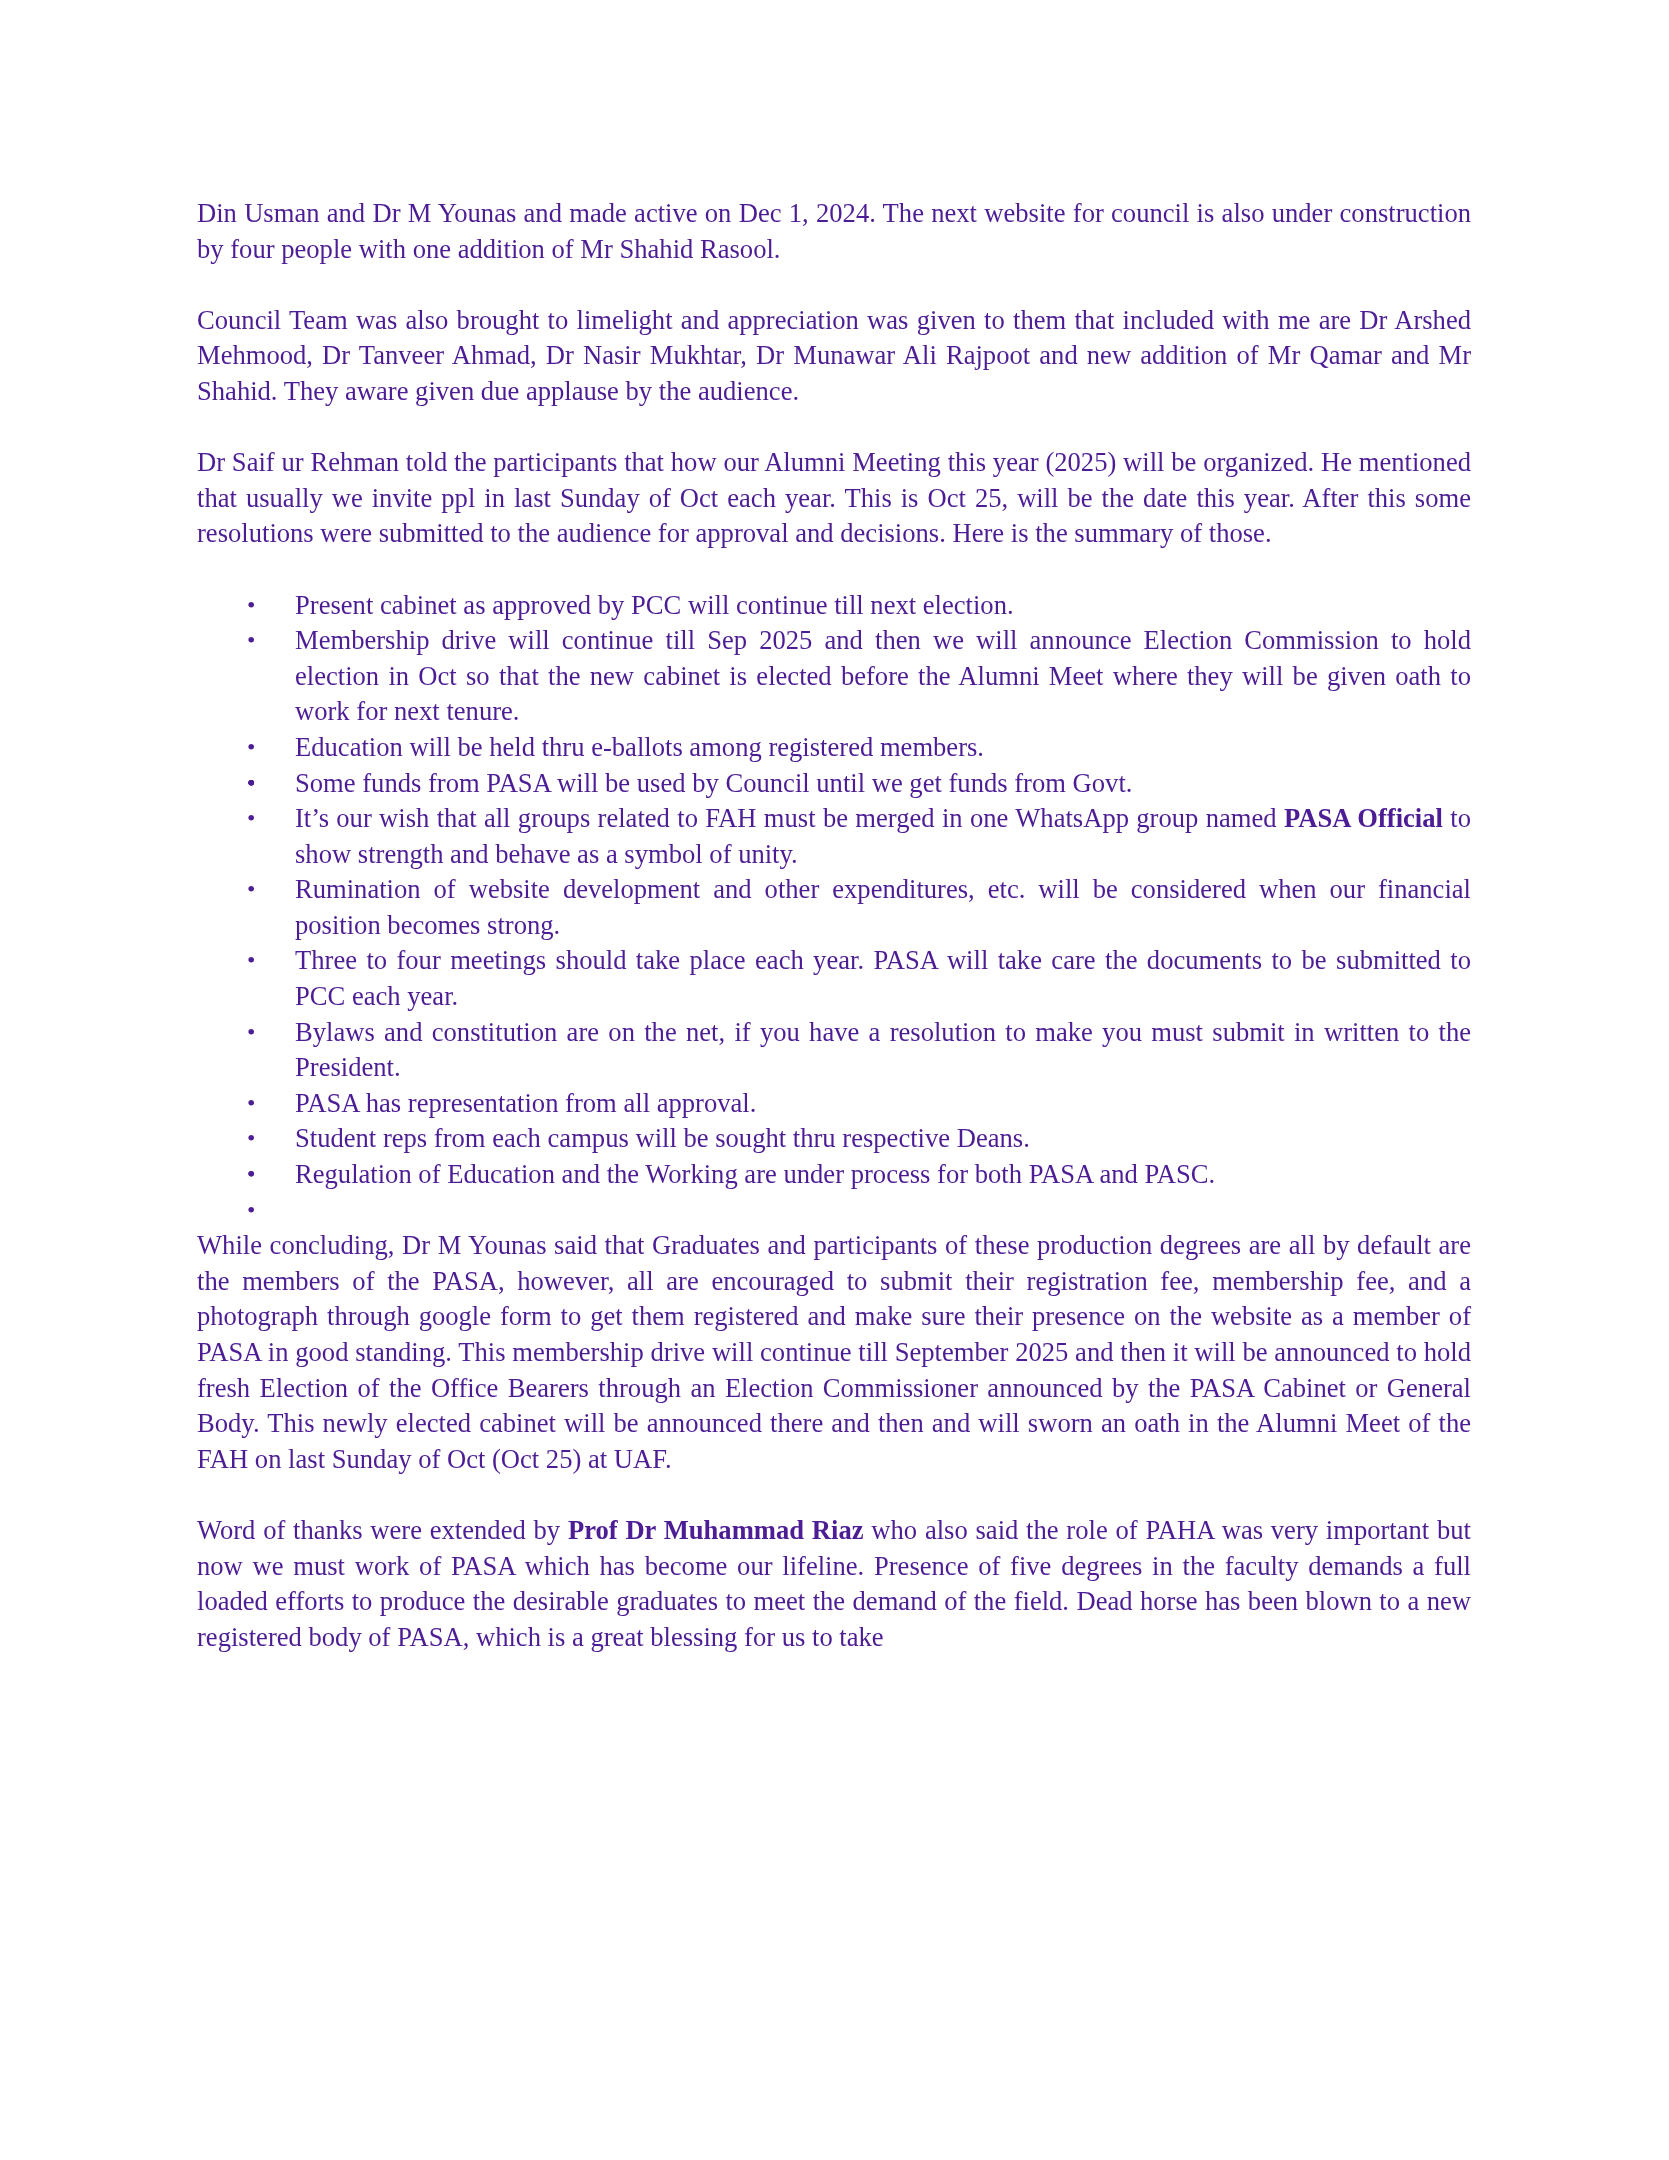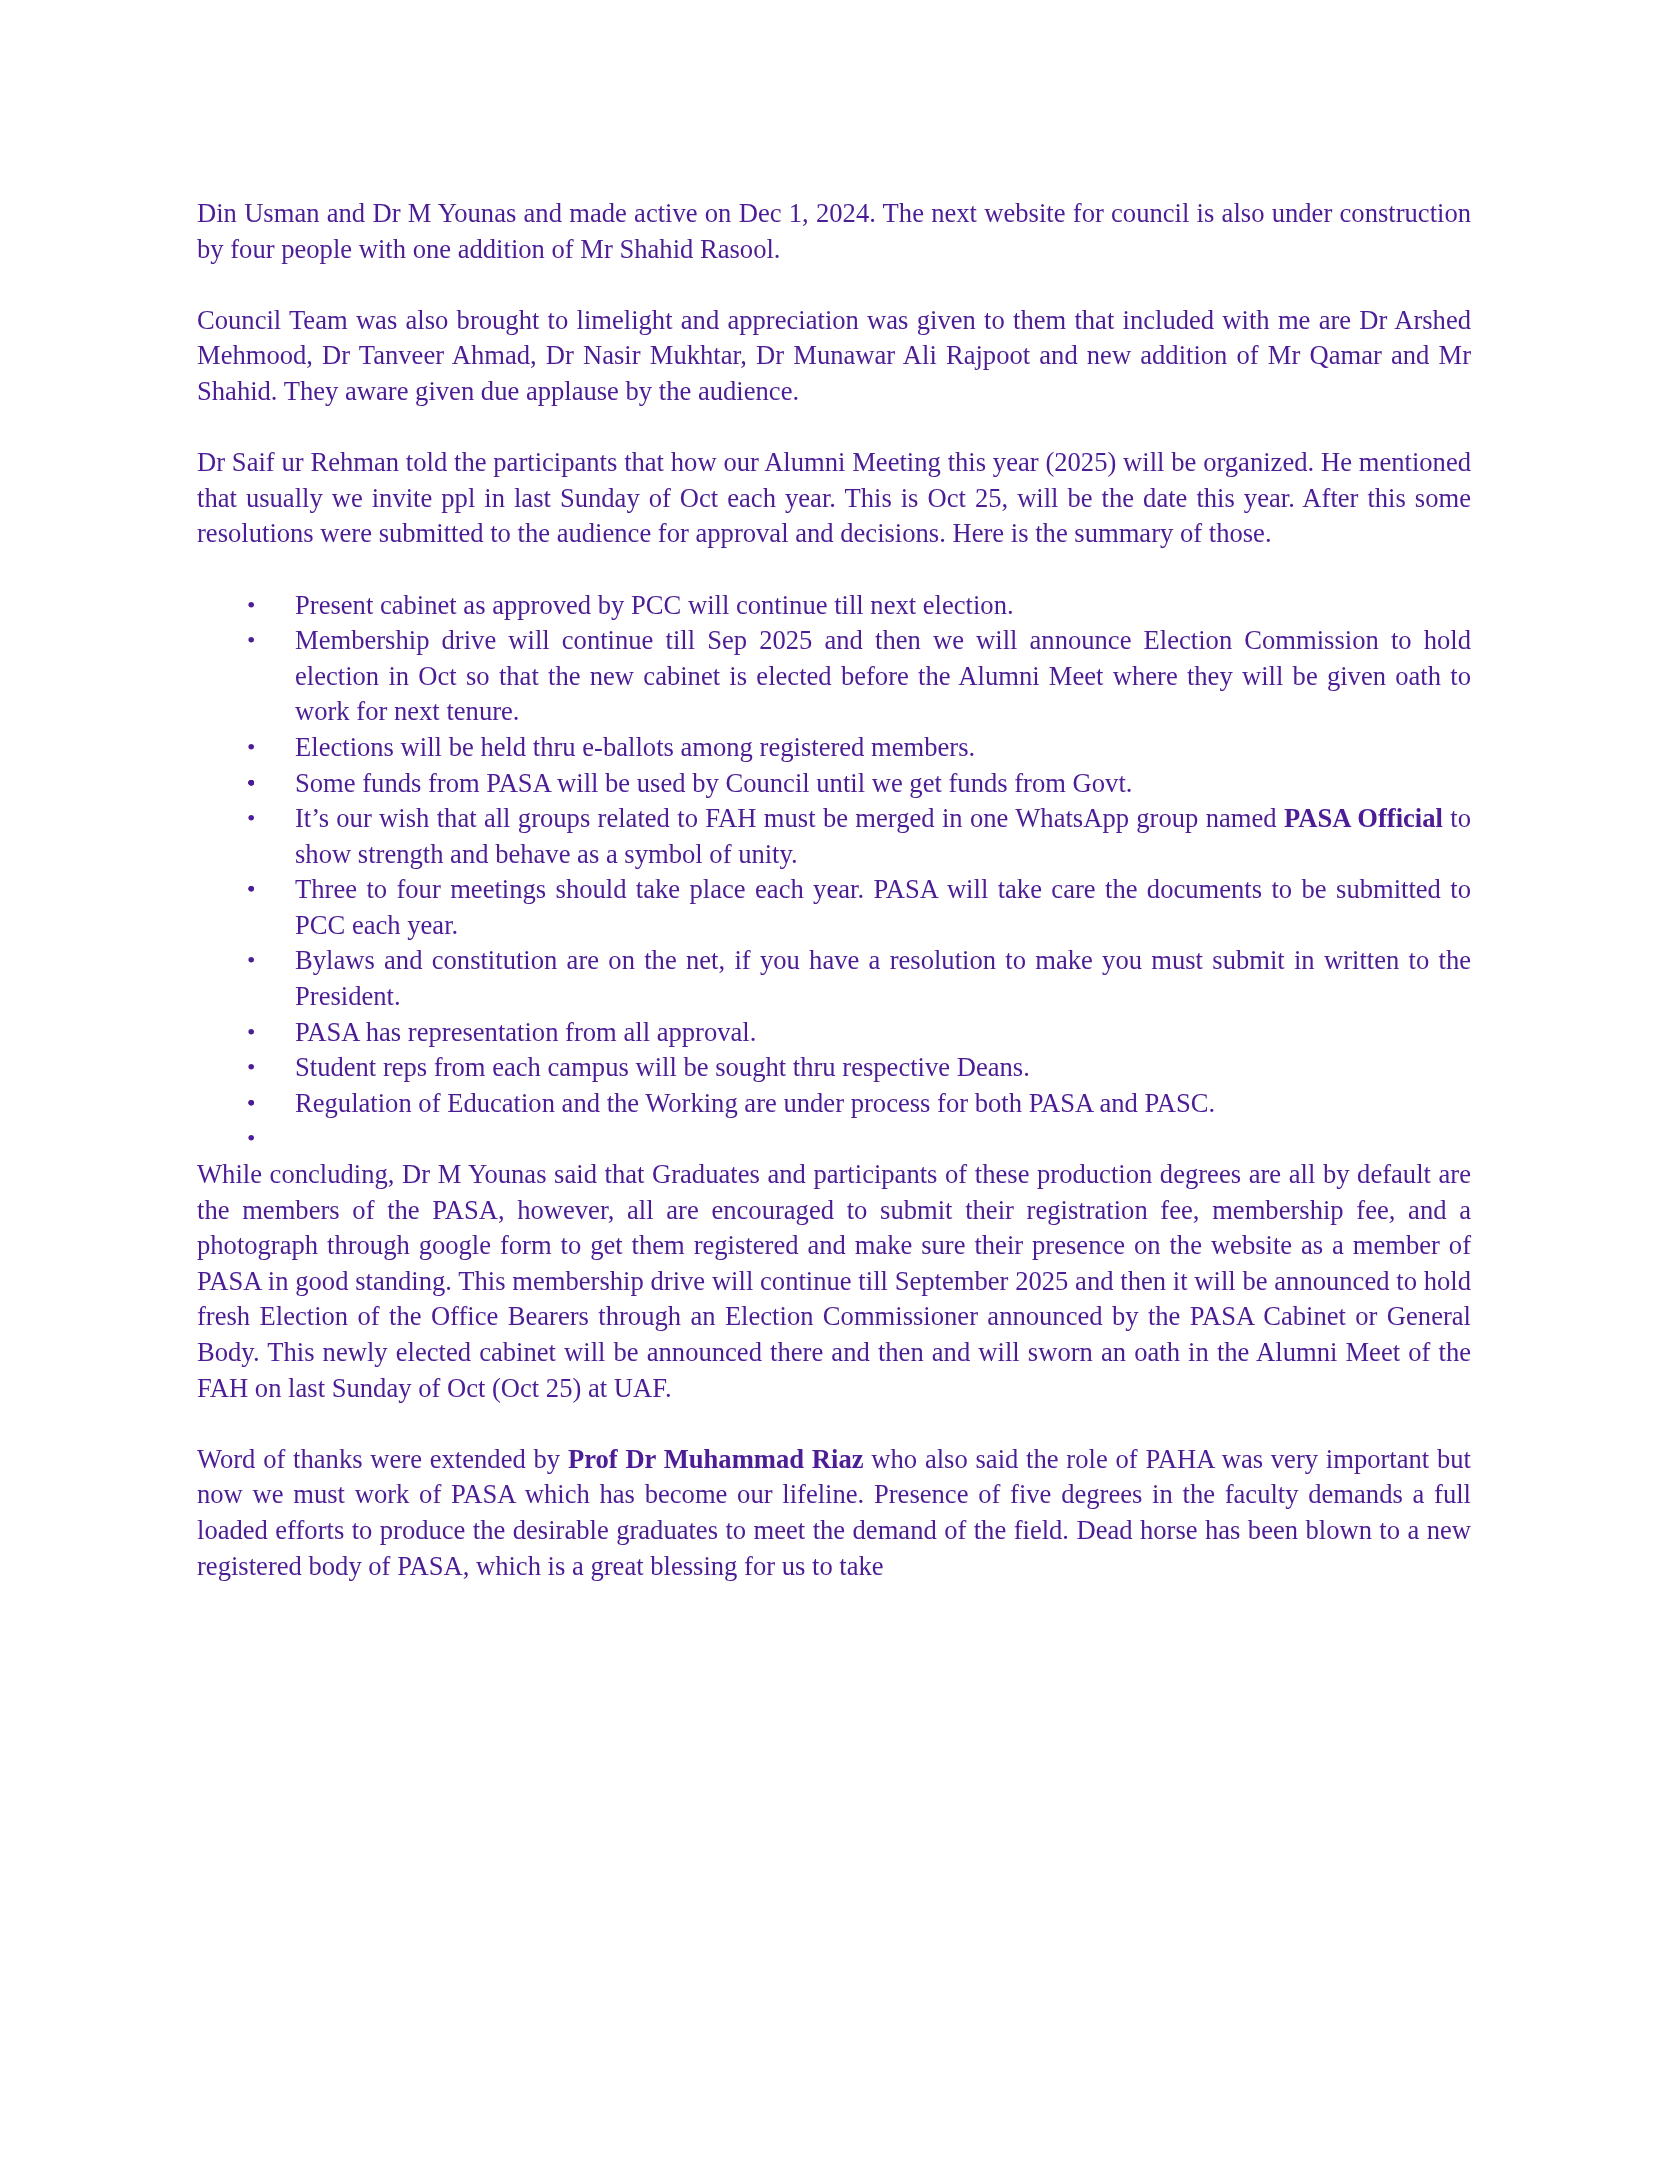--- a/index.html
+++ b/index.html
@@ -30,27 +30,27 @@
 <body>
 
 <div class="page">
   <p>Din Usman and Dr M Younas and made active on Dec 1, 2024. The next website for council is also under construction by four people with one addition of Mr Shahid Rasool.</p>
   <p>Council Team was also brought to limelight and appreciation was given to them that included with me are Dr Arshed Mehmood, Dr Tanveer Ahmad, Dr Nasir Mukhtar, Dr Munawar Ali Rajpoot and new addition of Mr Qamar and Mr Shahid. They aware given due applause by the audience.</p>
   <p>Dr Saif ur Rehman told the participants that how our Alumni Meeting this year (2025) will be organized. He mentioned that usually we invite ppl in last Sunday of Oct each year. This is Oct 25, will be the date this year. After this some resolutions were submitted to the audience for approval and decisions. Here is the summary of those.</p>
 
   <ul class="gap-top">
     <li><span class="bullet">•</span><span>Present cabinet as approved by PCC will continue till next election.</span></li>
     <li><span class="bullet">•</span><span>Membership drive will continue till Sep 2025 and then we will announce Election Commission to hold election in Oct so that the new cabinet is elected before the Alumni Meet where they will be given oath to work for next tenure.</span></li>
-    <li><span class="bullet">•</span><span>Elections will be held thru e-ballots among registered members.</span></li>
+    <li><span class="bullet">•</span><span>Education will be held thru e-ballots among registered members.</span></li>
     <li><span class="bullet">•</span></li>
     <li><span class="bullet">•</span></li>
     <li><span class="bullet">•</span></li>
     <li><span class="bullet">•</span><span>Some funds from PASA will be used by Council until we get funds from Govt.</span></li>
     <li><span class="bullet">•</span><span>It’s our wish that all groups related to FAH must be merged in one WhatsApp group named </span><b>PASA Official</b><span> to show strength and behave as a symbol of unity.</span></li>
-    <li><span class="bullet">•</span></li>
+    <li><span class="bullet">•</span><span>Rumination of website development and other expenditures, etc. will be considered when our financial position becomes strong.</span></li>
     <li><span class="bullet">•</span><span>Three to four meetings should take place each year. PASA will take care the documents to be submitted to PCC each year.</span></li>
     <li><span class="bullet">•</span><span>Bylaws and constitution are on the net, if you have a resolution to make you must submit in written to the President.</span></li>
     <li><span class="bullet">•</span><span>PASA has representation from all approval.</span></li>
     <li><span class="bullet">•</span><span>Student reps from each campus will be sought thru respective Deans.</span></li>
     <li><span class="bullet">•</span></li>
     <li><span class="bullet">•</span><span>Regulation of Education and the Working are under process for both PASA and PASC.</span></li>
     <li><span class="bullet">•</span></li>
   </ul>
 
   <p class="gap-top">While concluding, Dr M Younas said that Graduates and participants of these production degrees are all by default are the members of the PASA, however, all are encouraged to submit their registration fee, membership fee, and a photograph through google form to get them registered and make sure their presence on the website as a member of PASA in good standing. This membership drive will continue till September 2025 and then it will be announced to hold fresh Election of the Office Bearers through an Election Commissioner announced by the PASA Cabinet or General Body. This newly elected cabinet will be announced there and then and will sworn an oath in the Alumni Meet of the FAH on last Sunday of Oct (Oct 25) at UAF.</p>

